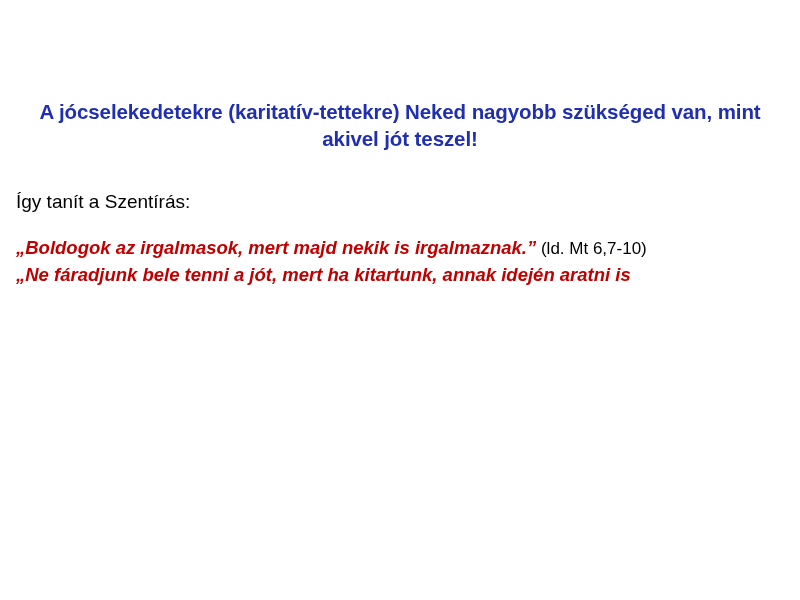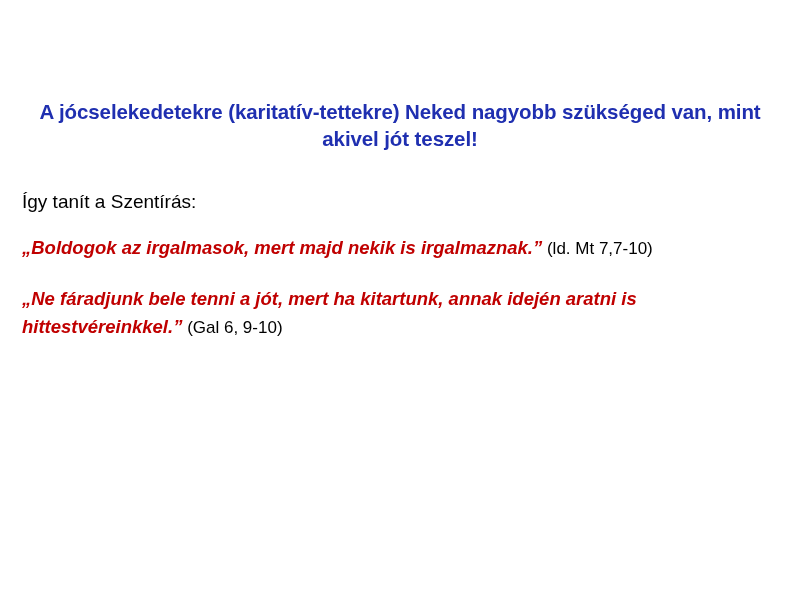--- a/index.html
+++ b/index.html
@@ -28,21 +28,21 @@
     width: 764px;
     text-align: center;
     color: #1f2fb0;
     font-weight: bold;
     font-size: 20.5px;
     line-height: 1.32;
     letter-spacing: -0.1px;
   }
   .body-block {
     position: absolute;
-    left: 22px;
+    left: 16px;
     top: 190px;
     width: 766px;
   }
   .intro {
     color: #000000;
     font-size: 19px;
     line-height: 1.3;
     margin: 0 0 20px 0;
   }
   .quote-line {
@@ -54,43 +54,39 @@
     margin: 0;
   }
   .quote-line.first { margin-top: 0; }
   .ref {
     color: #000000;
     font-style: normal;
     font-weight: normal;
     font-size: 17px;
   }
   .para {
-    margin-top: 24px;
   }
   .para .quote-line {
     line-height: 1.5;
   }
 </style>
 </head>
 <body>
 
 <div class="slide">
 
   <div class="title">A jócselekedetekre (karitatív-tettekre) Neked nagyobb szükséged van, mint akivel jót teszel!</div>
 
   <div class="body-block">
 
     <p class="intro">Így tanít a Szentírás:</p>
 
     <p class="quote-line first">
-      <span>„Boldogok az irgalmasok, mert majd nekik is irgalmaznak.”</span><span class="ref"> (ld. Mt 7,7-10)</span>
+      <span>„Boldogok az irgalmasok, mert majd nekik is irgalmaznak.”</span><span class="ref"> (ld. Mt 6,7-10)</span>
     </p>
 
 
     <div class="para">
       <p class="quote-line">„Ne fáradjunk bele tenni a jót, mert ha kitartunk, annak idején aratni is</p>
-      <p class="quote-line">
-        <span>hittestvéreinkkel.”</span><span class="ref"> (Gal 6, 9-10)</span>
-      </p>
     </div>
 
   </div>
 </div>
 
 </body></html>

